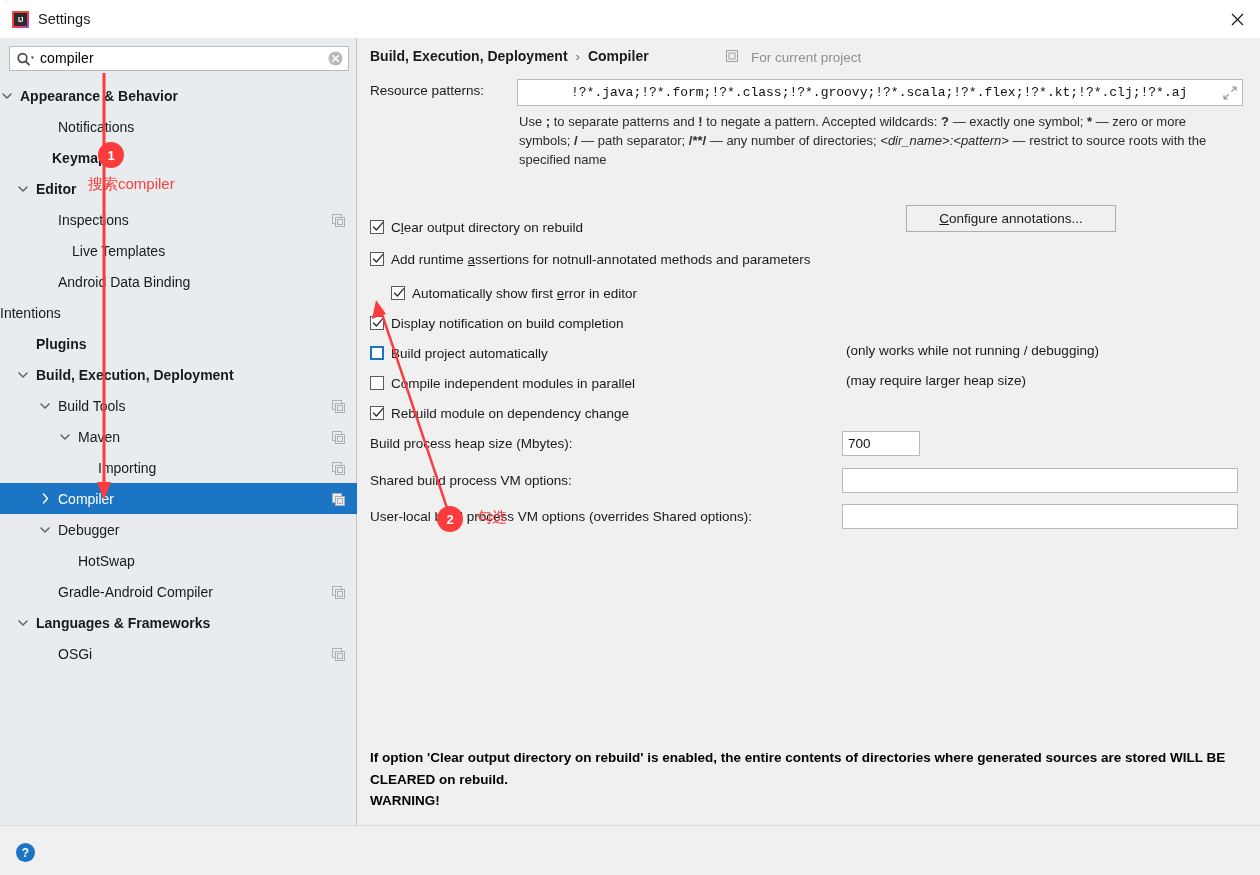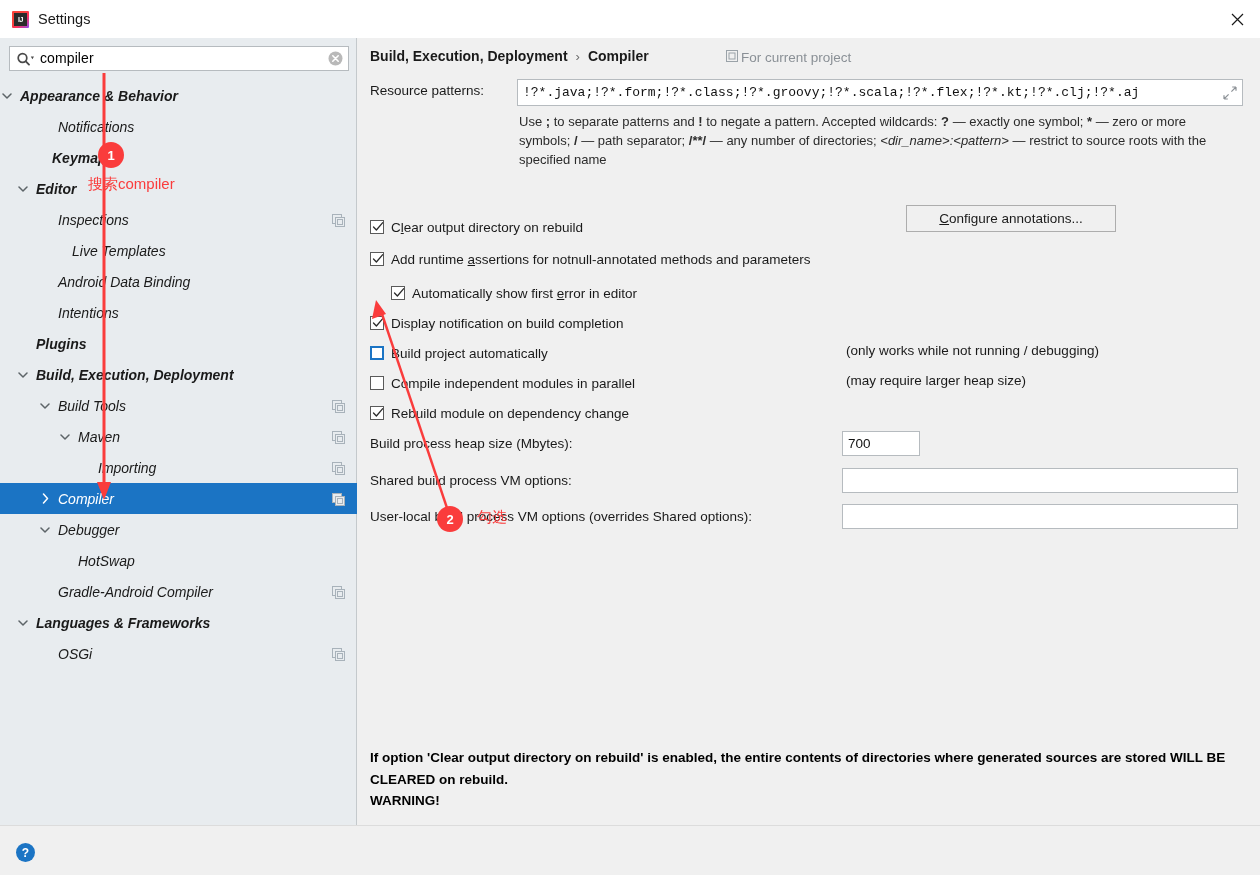--- a/index.html
+++ b/index.html
@@ -67,21 +67,21 @@
     letter-spacing: .1px;
   }
   .clear-icon {
     width: 26px; height: 23px; display: flex; align-items: center;
     justify-content: center; flex: none; cursor: pointer;
   }
 
   .tree { position: absolute; left: 0; top: 42px; width: 357px; }
   .tree-row {
     position: relative; height: 31px; display: flex; align-items: center;
-    cursor: default; white-space: nowrap; font-style: italic;
+    cursor: default; white-space: nowrap;
   }
   .tree-row.selected { background: #1b74c4; }
   .tree-row.selected .tree-label { color: #ffffff; }
   .tree-row.selected .chev-path { stroke: #ffffff; }
   .tree-chev {
     position: absolute; width: 14px; height: 14px;
     display: flex; align-items: center; justify-content: center;
   }
   .tree-label {
     font-size: 14px; color: #1a1a1a;
@@ -98,31 +98,31 @@
     background: #f0f0f0;
   }
   .breadcrumb {
     position: absolute; left: 12px; top: 10px;
     display: flex; align-items: center; font-size: 14px; font-weight: bold;
     color: #1a1a1a;
   }
   .bc-sep { margin: 0 8px; font-weight: normal; color: #6e6e6e; font-size: 13px; }
   .for-project {
     position: absolute; left: 368px; top: 12px;
-    display: flex; align-items: center; gap: 3px;
+    display: flex; align-items: center; gap: 13px;
     font-size: 13.5px; color: #8a9096; font-weight: normal;
   }
 
   .row { position: absolute; display: flex; align-items: center; }
   .field-label { font-size: 13.5px; color: #1a1a1a; white-space: nowrap; }
 
   .res-input {
     position: absolute; left: 159px; top: 41px; width: 726px; height: 27px;
     background: #fff; border: 1px solid #b6bbbf;
-    display: flex; align-items: center;
+    display: flex; align-items: center; padding-left: 48px;
   }
   .res-value {
     flex: 1; padding-left: 5px;
     font-family: "Liberation Mono", "DejaVu Sans Mono", monospace;
     font-size: 13px; color: #111; overflow: hidden; white-space: nowrap;
   }
   .expand-icon {
     width: 24px; height: 25px; flex: none;
     display: flex; align-items: center; justify-content: center; cursor: pointer;
   }
@@ -263,21 +263,21 @@
               <rect x="5.5" y="5.5" width="5" height="5" fill="none" stroke="#a8b2ba"></rect>
             </svg></span>
         </div>
         <div class="tree-row">
           <span class="tree-label" style="margin-left: 72px;">Live Templates</span>
         </div>
         <div class="tree-row">
           <span class="tree-label" style="margin-left: 58px;">Android Data Binding</span>
         </div>
         <div class="tree-row">
-          <span class="tree-label" style="margin-left: 58px; text-align: right;">Intentions</span>
+          <span class="tree-label" style=" text-align: right;">Intentions</span>
         </div>
         <div class="tree-row">
           <span class="tree-label bold" style="margin-left: 36px;">Plugins</span>
         </div>
         <div class="tree-row">
           <span class="tree-chev" style="left: 16px;">
             <svg width="11" height="11" viewBox="0 0 11 11" aria-hidden="true">
               <path class="chev-path" d="M1 4 L5 8 L9 4" stroke="#5d6468" stroke-width="1.5" fill="none" stroke-linecap="round" stroke-linejoin="round"></path>
             </svg>
           </span>

